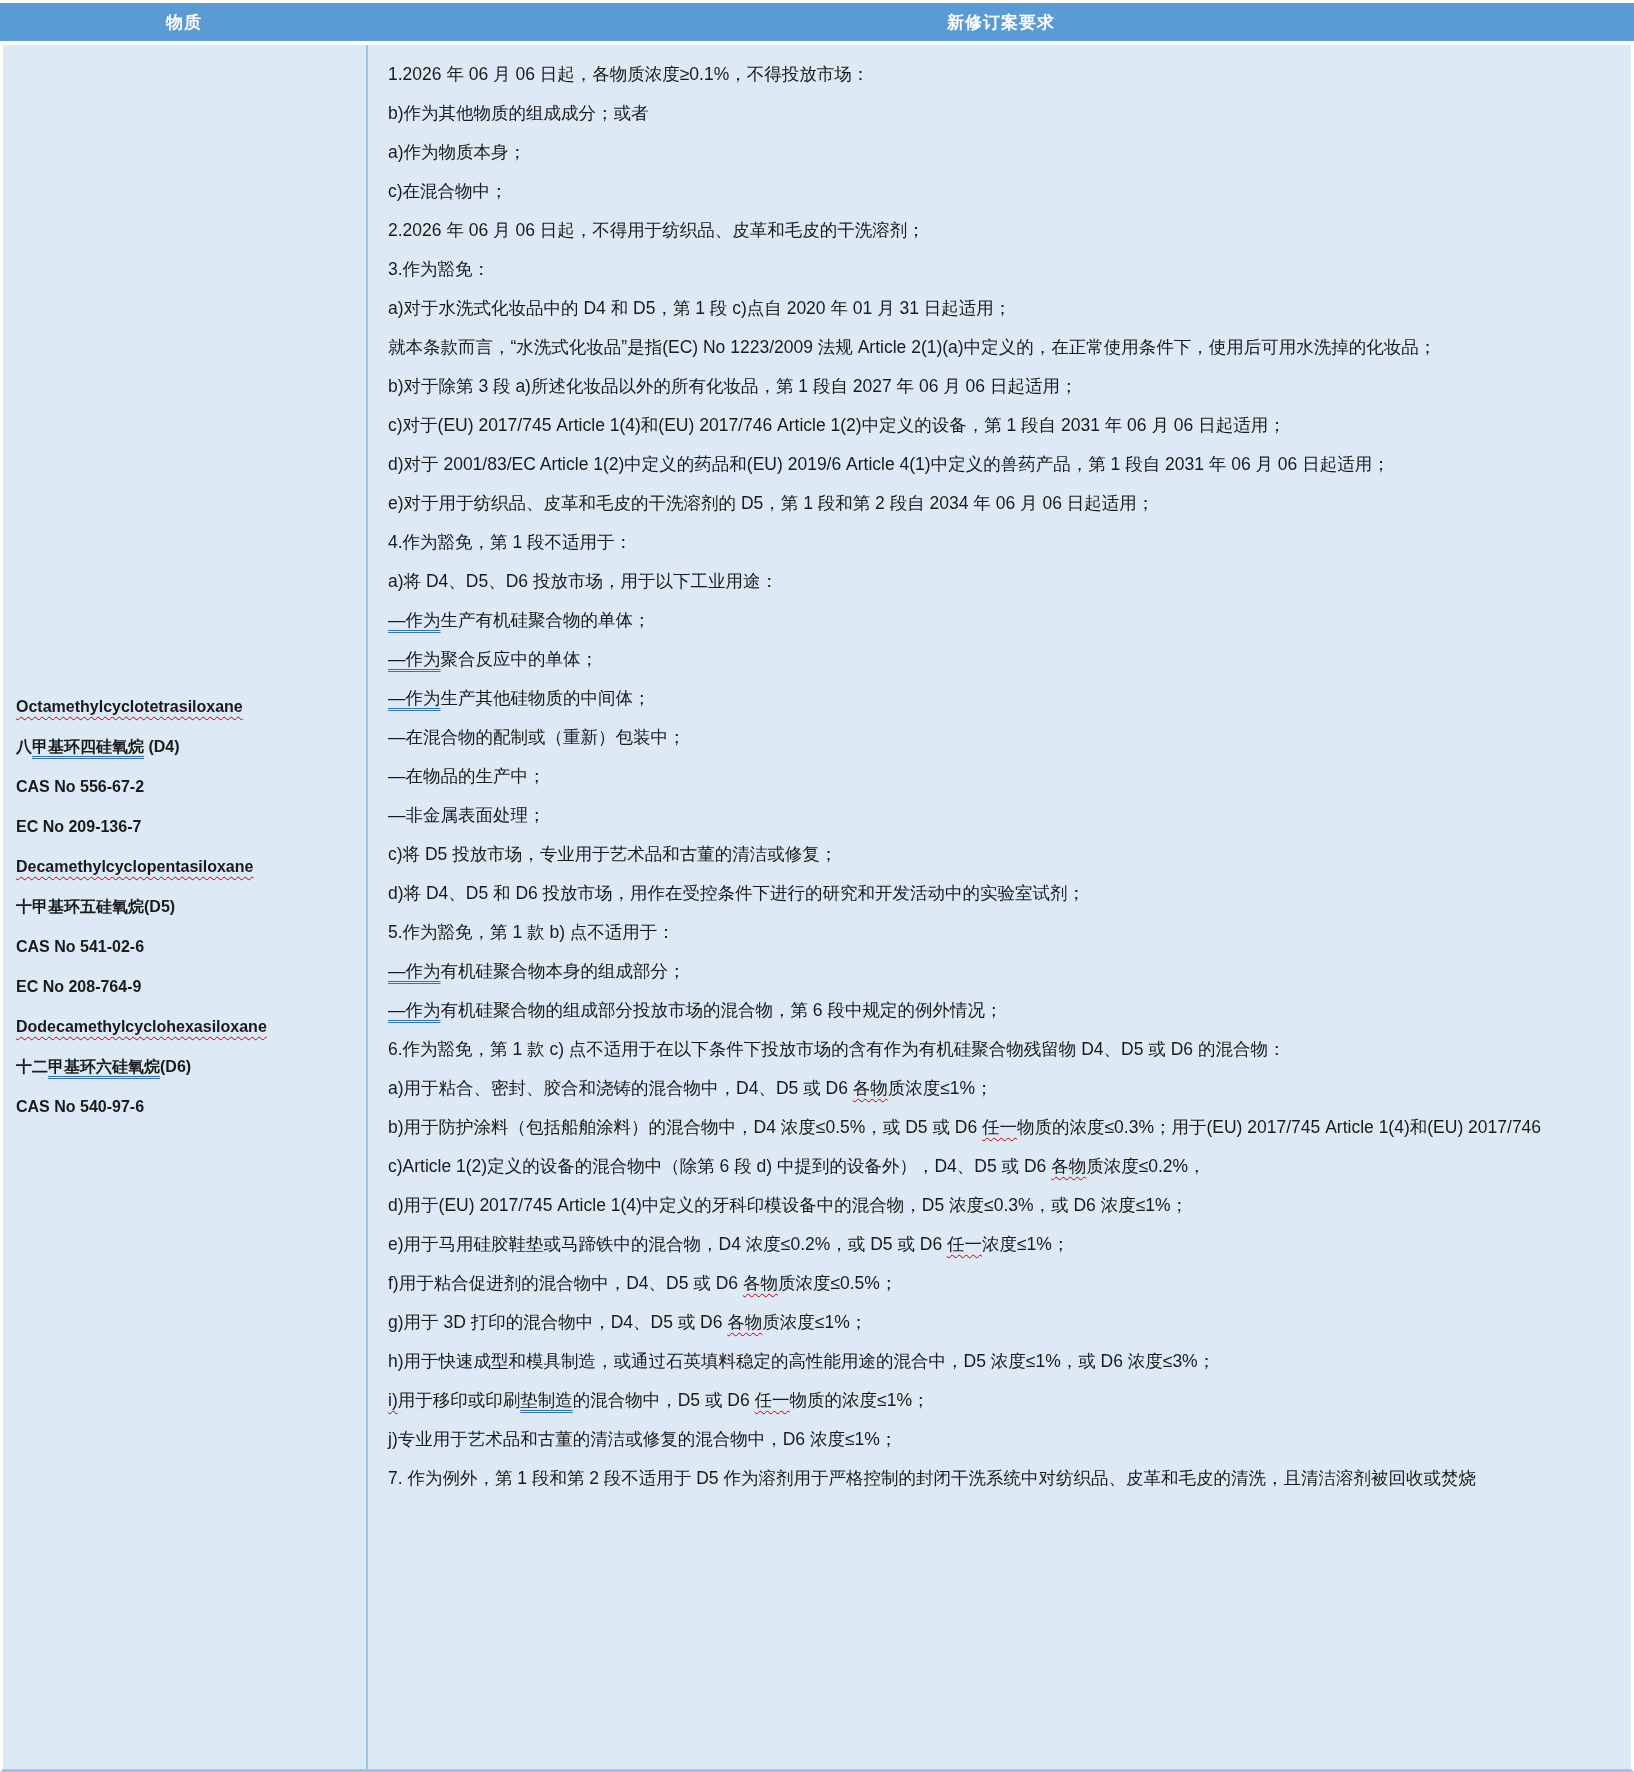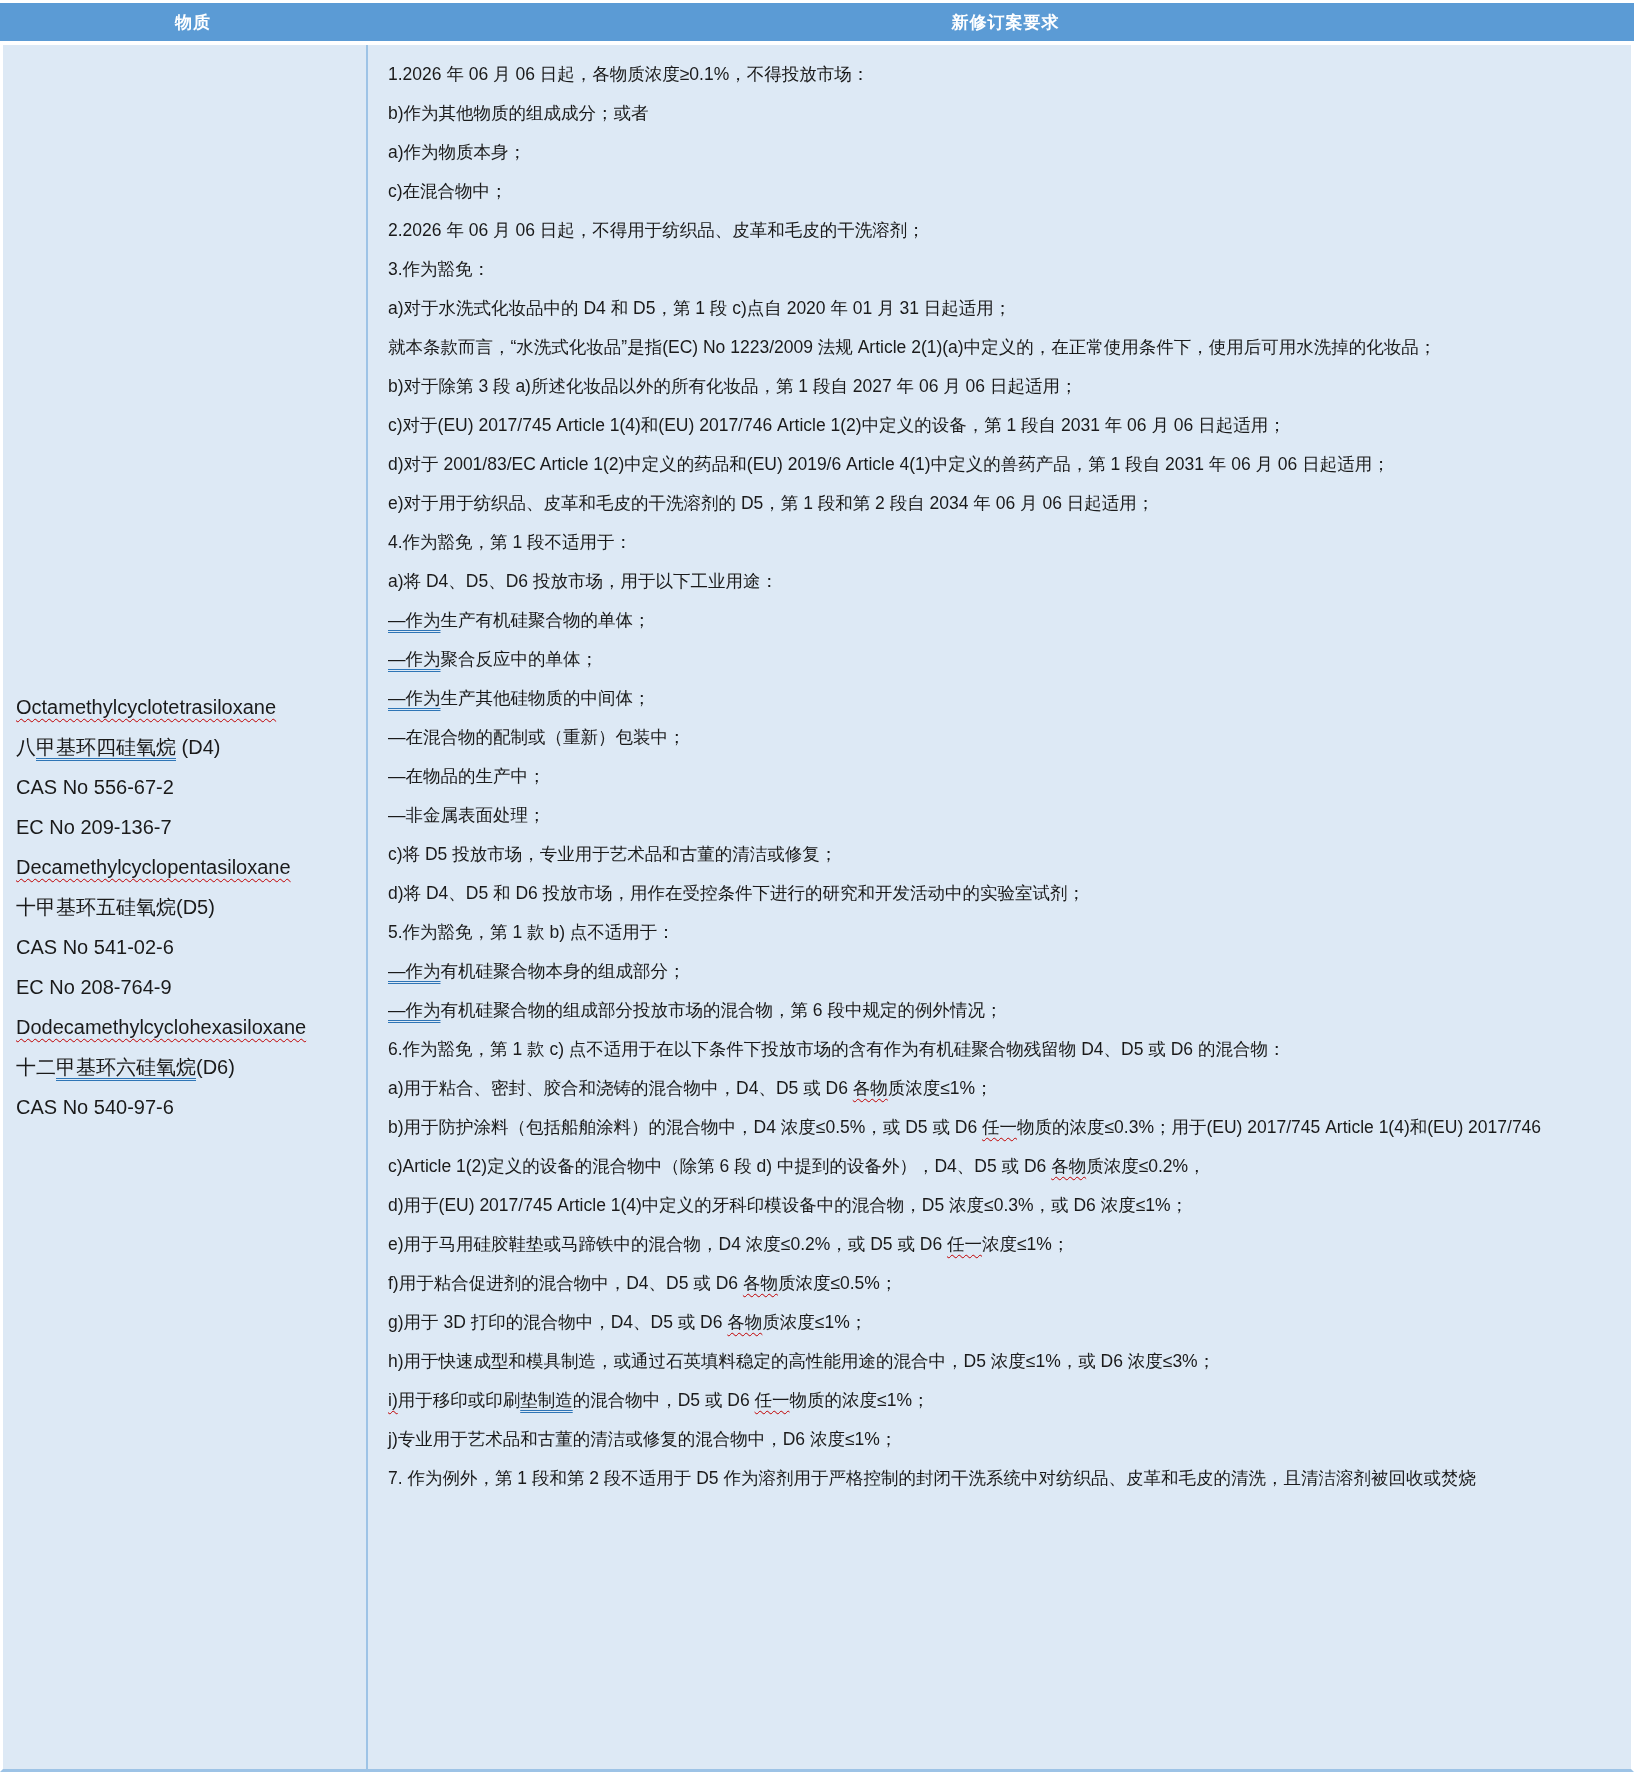--- a/index.html
+++ b/index.html
@@ -18,21 +18,20 @@
     overflow:hidden;
   }
   .doc-table{
     width:1634px;height:1772px;box-sizing:border-box;
     display:flex;flex-direction:column;background:#ffffff;
     padding-top:3px;
   }
   .thead{
     display:flex;height:38px;flex:0 0 38px;
     background:var(--header-bg);
-    padding-left:9px;
   }
   .th{
     color:var(--header-text);font-weight:bold;font-size:17px;
     display:flex;align-items:center;justify-content:center;
     letter-spacing:1px;
   }
   .th-left{width:368px;}
   .th-right{flex:1;}
   .tbody{
     flex:1;display:flex;background:var(--cell-bg);
@@ -48,21 +47,21 @@
     border-right:2px solid var(--table-border);
     display:flex;flex-direction:column;justify-content:center;
     padding:0 10px 0 13px;
   }
   .td-right{
     flex:1;box-sizing:border-box;
     padding:10px 16px 6px 20px;
     overflow:hidden;
   }
   .substance-line{
-    margin:0;font-size:20px;font-weight:normal;line-height:40px;
+    margin:0;font-size:16px;font-weight:bold;line-height:40px;
     color:var(--text);word-break:break-all;
   }
   .req-par{
     margin:0;font-size:17.5px;line-height:39px;
     color:var(--text);word-break:break-all;text-align:justify;
   }
   .m-red{
     text-decoration-line:underline;
     text-decoration-style:wavy;
     text-decoration-color:var(--spell-red);

